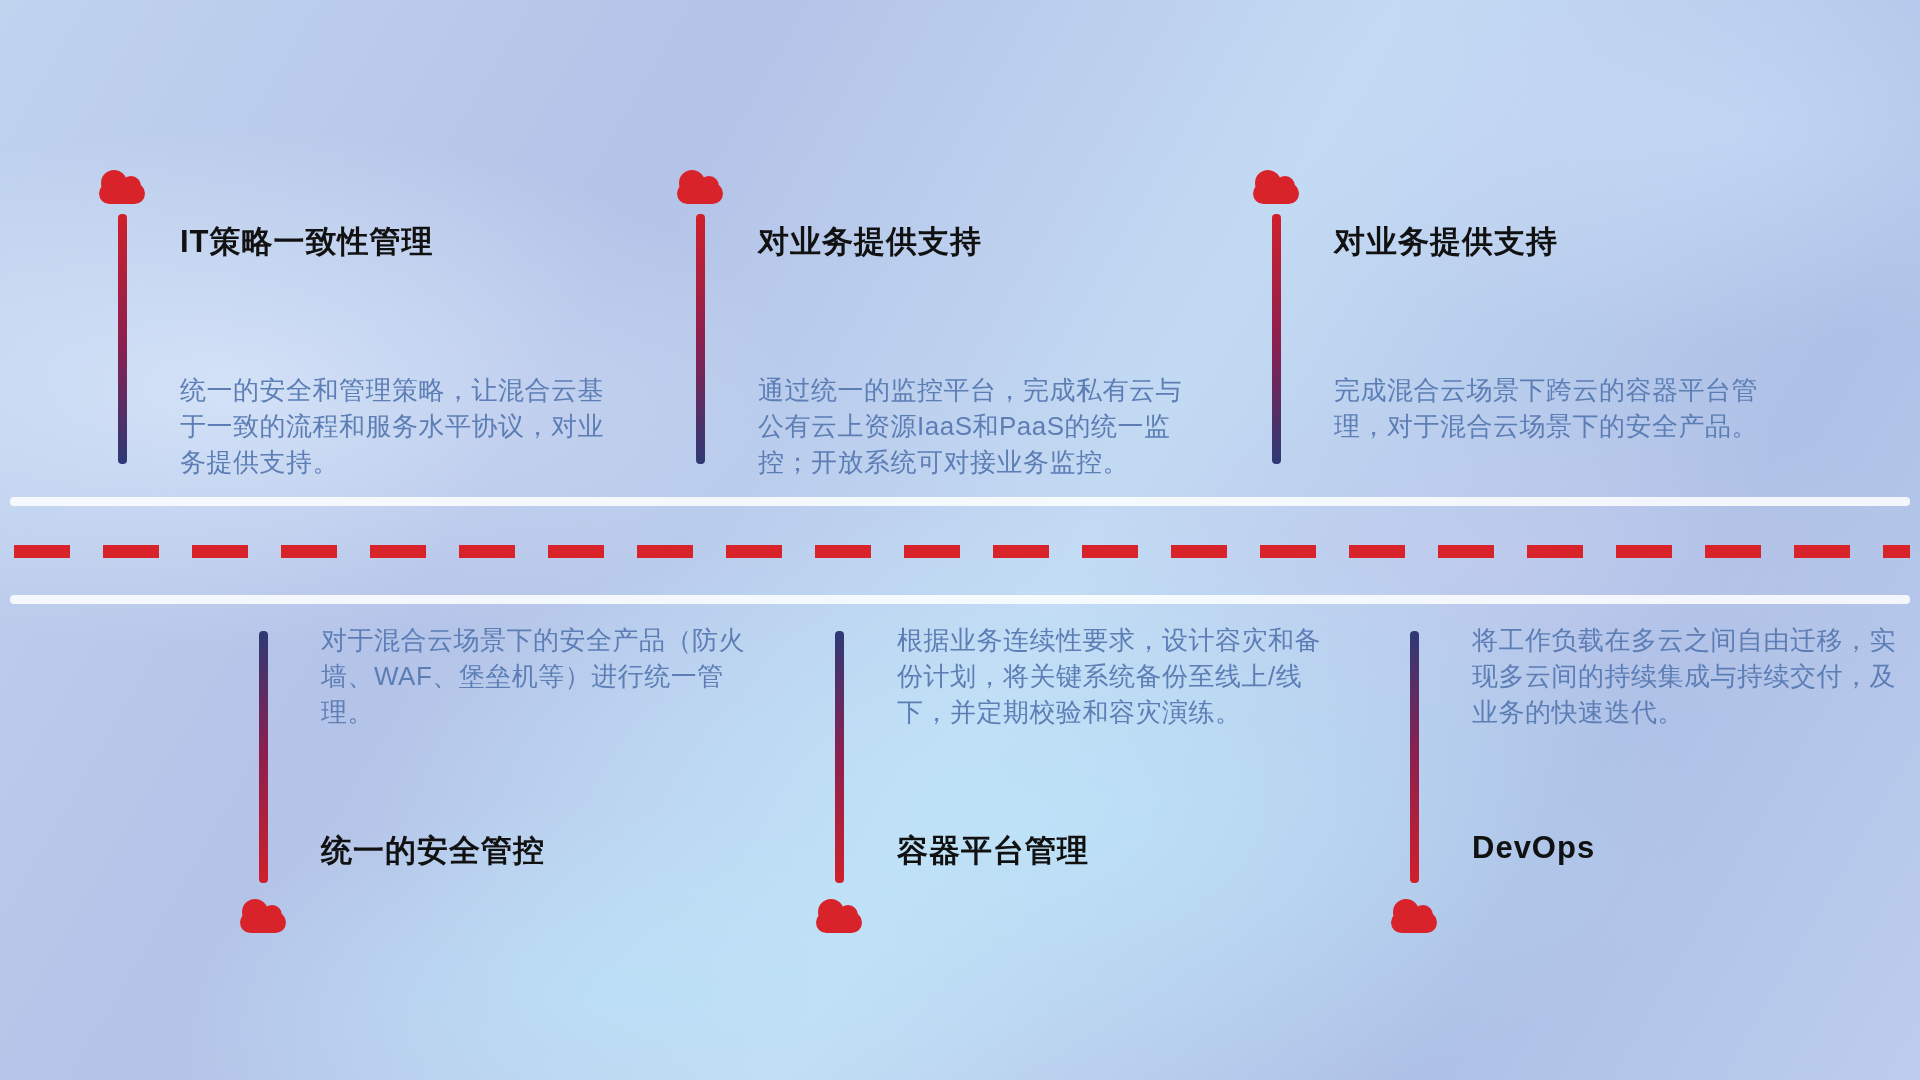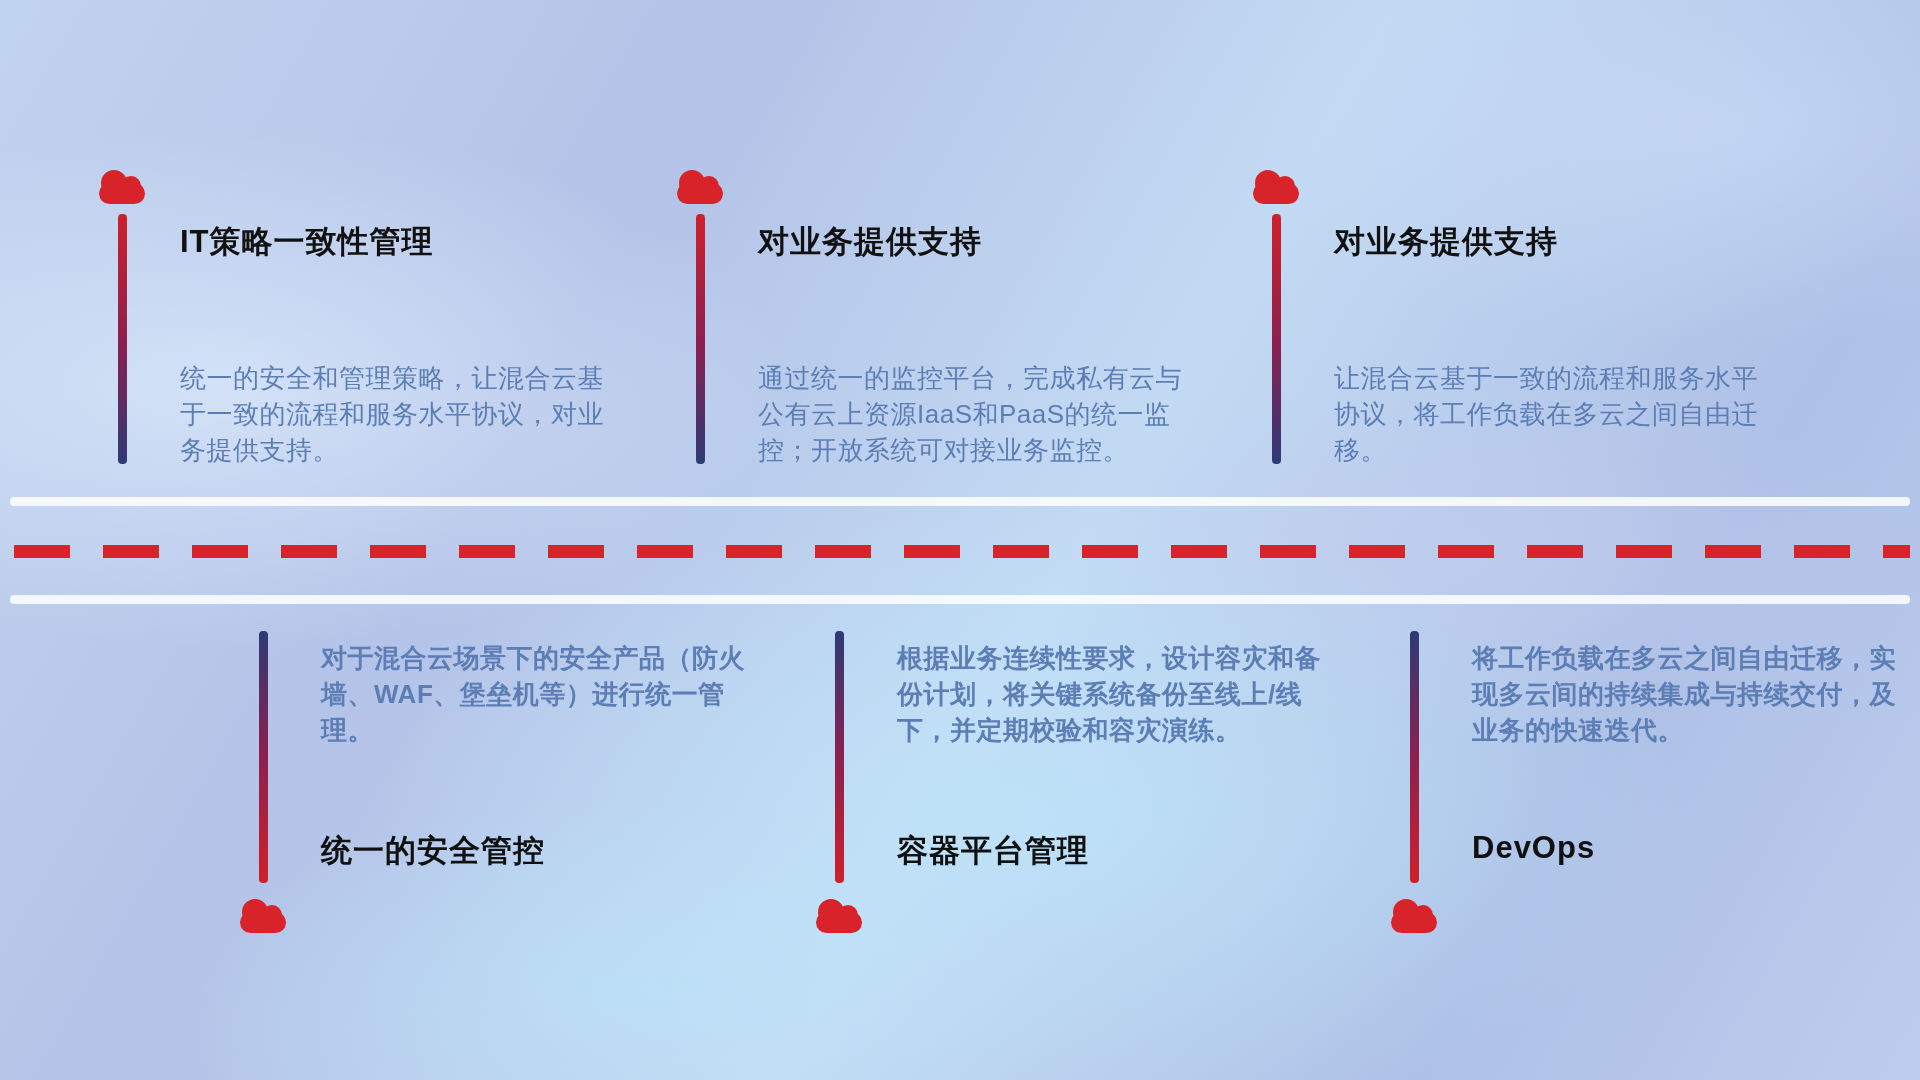--- a/index.html
+++ b/index.html
@@ -74,22 +74,22 @@
 
   .pillar-desc {
     position: absolute;
     left: 58px;
     width: 436px;
     font-size: 26px;
     line-height: 36px;
     color: #5c7eb5;
     letter-spacing: 0.5px;
   }
-  .pillar.top .pillar-desc    { top: 360px; }
-  .pillar.bottom .pillar-desc { top: 640px; font-weight: bold; }
+  .pillar.top .pillar-desc    { top: 372px; }
+  .pillar.bottom .pillar-desc { top: 622px; }
 
   
   .road {
     position: absolute;
     left: 0;
     right: 0;
     top: 0;
     height: 0;
     overflow: visible;
   }
@@ -146,21 +146,21 @@
   <div class="pillar top" style="--x:1276px">
     <div class="cloud">
       <svg viewBox="0 0 56 36" fill="currentColor" aria-hidden="true">
         <circle cx="20" cy="15" r="13"></circle>
         <circle cx="37" cy="18" r="10"></circle>
         <rect x="5" y="15" width="46" height="21" rx="10.5"></rect>
       </svg>
     </div>
     <div class="vline"></div>
     <div class="pillar-title">对业务提供支持</div>
-    <div class="pillar-desc">让混合云基于一致的流程和服务水平协议，将工作负载在多云之间自由迁移。</div>
+    <div class="pillar-desc">完成混合云场景下跨云的容器平台管理，对于混合云场景下的安全产品。</div>
   </div>
 
   <div class="road">
     <div class="road-line first"></div>
     <div class="road-dash"></div>
     <div class="road-line second"></div>
   </div>
 
   <div class="pillar bottom" style="--x:263px">
     <div class="vline"></div>

